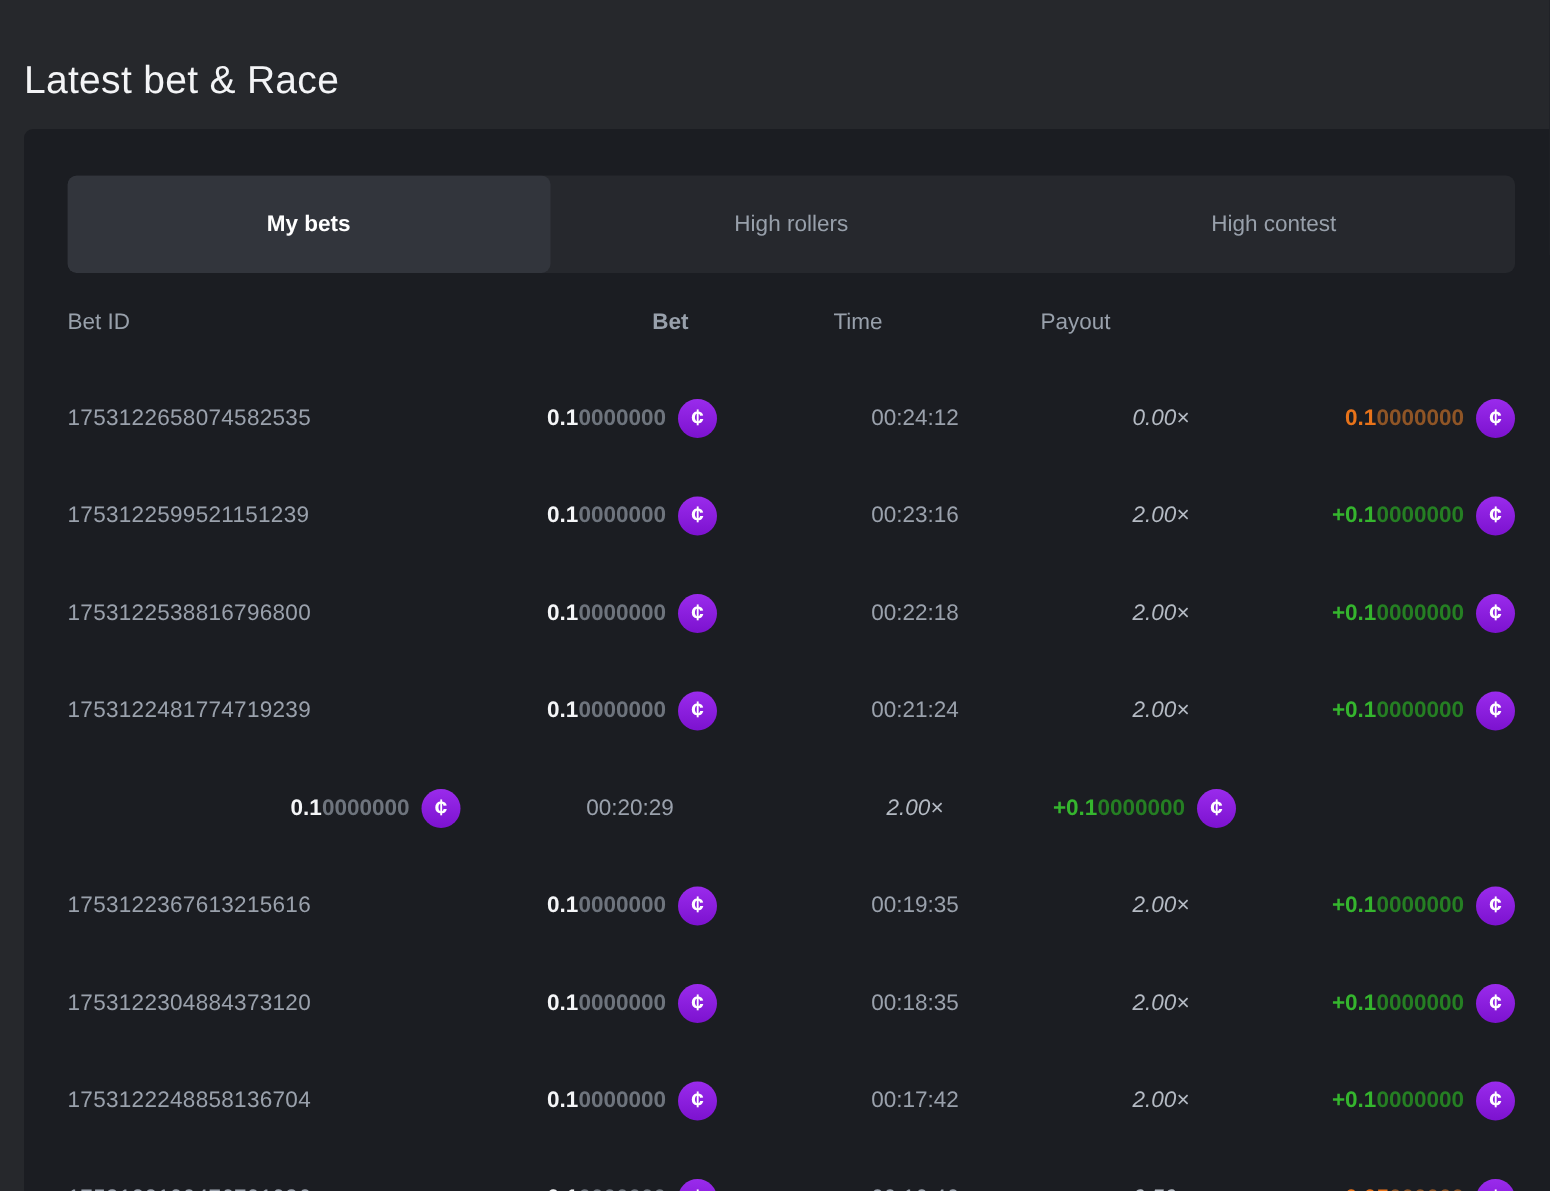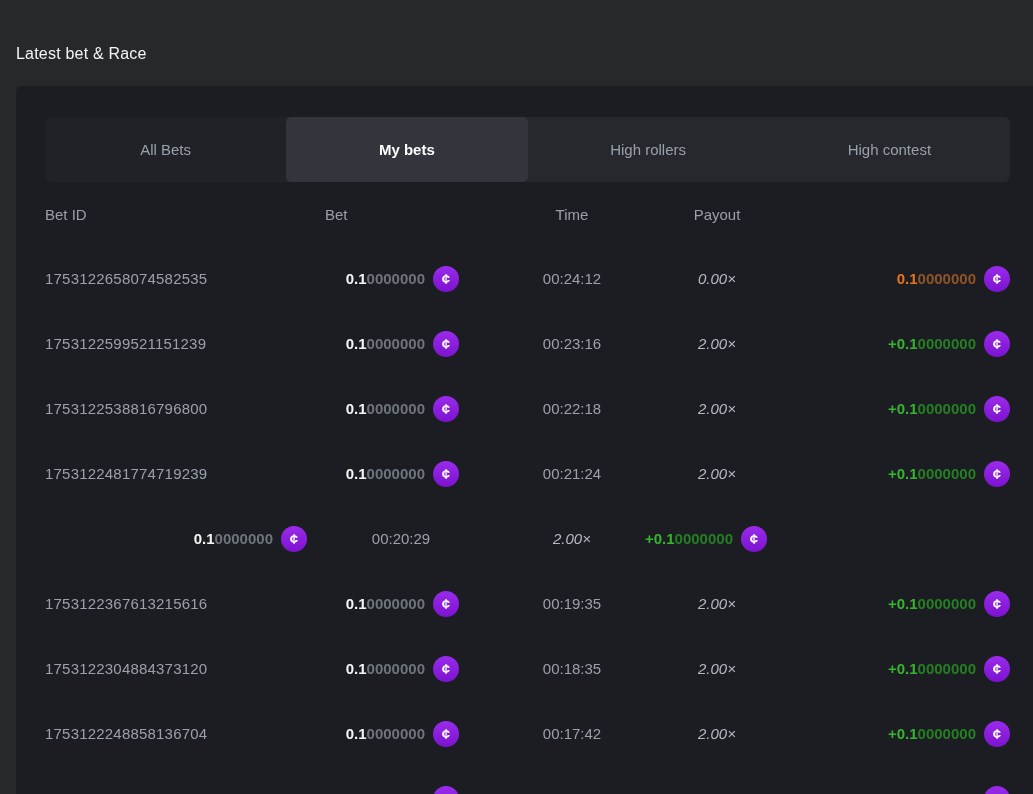--- a/index.html
+++ b/index.html
@@ -5,21 +5,21 @@
   * { box-sizing: border-box; }
   html,body { margin:0; padding:0; }
   body {
     width:1033px; height:794px;
     background:#26282c;
     overflow:hidden;
     font-family:"Liberation Sans", sans-serif;
   }
   .page-title {
     color:#f3f4f6;
-    font-size:16px;
+    font-size:26px;
     font-weight:500;
     line-height:27px;
     padding:40px 0 0 16px;
     letter-spacing:0.2px;
   }
   .panel {
     margin:19px 0 0 16px;
     background:#1b1d22;
     border-radius:6px 0 0 0;
     height:920px;
@@ -49,22 +49,22 @@
     border-radius:6px;
   }
   
   .thead, .trow {
     display:grid;
     grid-template-columns:280px 152px 190px 100px 1fr;
     align-items:center;
     font-size:15px;
   }
   .thead { height:64px; color:#98a0ab; }
-  .trow  { height:65px; }
-  .h-bet    { text-align:left; padding-right:18px; }
+  .trow  { height:65px;gap:19px; }
+  .h-bet    { text-align:right; padding-right:18px;font-weight:bold; }
   .h-time   { text-align:center; }
   .h-payout { text-align:center; }
   .h-profit { text-align:right; }
   .c-id   { color:#9aa1ac; letter-spacing:0.2px; }
   .c-bet  {
     display:flex; justify-content:flex-end; align-items:center;
     gap:8px; padding-right:18px; font-weight:700;
   }
   .amt-main { color:#f4f5f7; }
   .amt-rest { color:#6e747d; }
@@ -89,21 +89,20 @@
   }
 </style>
 </head>
 <body>
 
 <div class="page-title">Latest bet &amp; Race</div>
 
 <div class="panel">
 
   <div class="tabbar">
-    <div class="tab tab-first">All Bets</div>
     <div class="tab active">My bets</div>
     <div class="tab">High rollers</div>
     <div class="tab">High contest</div>
   </div>
 
   <div class="thead">
     <div class="h-id">Bet ID</div>
     <div class="h-bet">Bet</div>
     <div class="h-time">Time</div>
     <div class="h-payout">Payout</div>

